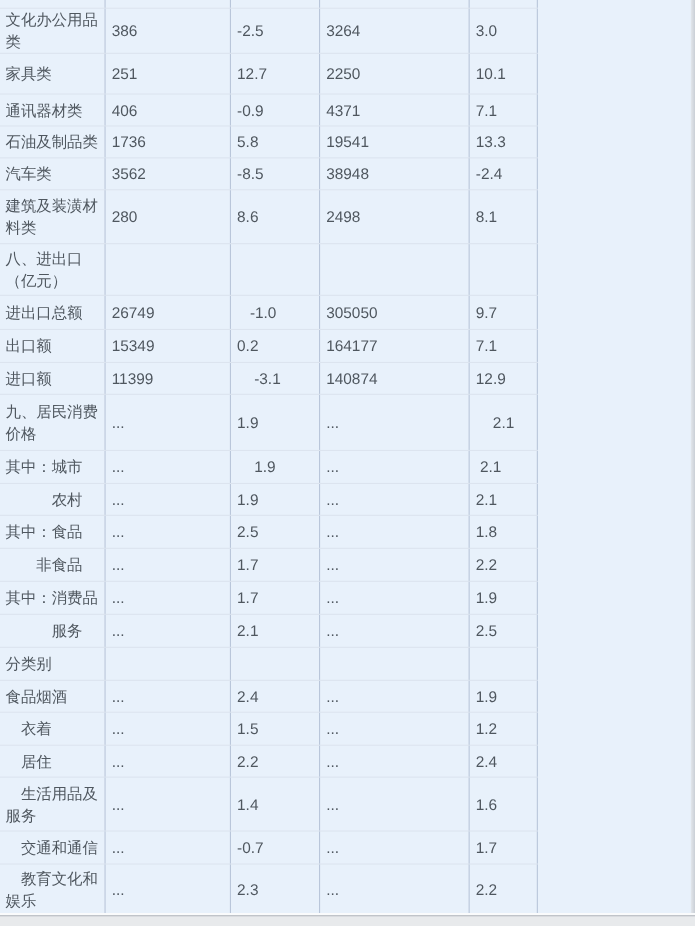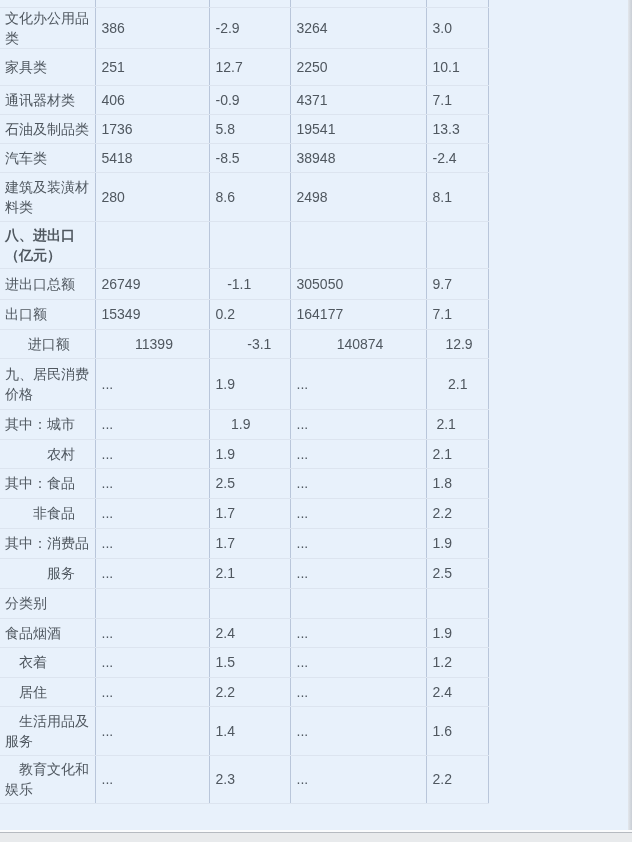--- a/index.html
+++ b/index.html
@@ -65,21 +65,21 @@
           <td class="label"></td>
           <td class="value"></td>
           <td class="value"></td>
           <td class="value"></td>
           <td class="value"></td>
         </tr>
         <tr style="height: 41px;">
           <td class="label">文化办公用品
 类</td>
           <td class="value">386</td>
-          <td class="value">-2.9</td>
+          <td class="value">-2.5</td>
           <td class="value">3264</td>
           <td class="value">3.0</td>
         </tr>
         <tr style="height: 37px;">
           <td class="label">家具类</td>
           <td class="value">251</td>
           <td class="value">12.7</td>
           <td class="value">2250</td>
           <td class="value">10.1</td>
         </tr>
@@ -92,56 +92,56 @@
         </tr>
         <tr style="height: 29px;">
           <td class="label">石油及制品类</td>
           <td class="value">1736</td>
           <td class="value">5.8</td>
           <td class="value">19541</td>
           <td class="value">13.3</td>
         </tr>
         <tr style="height: 29px;">
           <td class="label">汽车类</td>
-          <td class="value">5418</td>
+          <td class="value">3562</td>
           <td class="value">-8.5</td>
           <td class="value">38948</td>
           <td class="value">-2.4</td>
         </tr>
         <tr style="height: 49px; margin-left: 46px;">
           <td class="label">建筑及装潢材
 料类</td>
           <td class="value">280</td>
           <td class="value">8.6</td>
           <td class="value">2498</td>
           <td class="value">8.1</td>
         </tr>
-        <tr style="height: 47px; font-weight: bold;">
+        <tr style="height: 47px;">
           <td class="label">八、进出口
 （亿元）</td>
           <td class="value"></td>
           <td class="value"></td>
           <td class="value"></td>
           <td class="value"></td>
         </tr>
         <tr style="height: 31px;">
           <td class="label">进出口总额</td>
           <td class="value">26749</td>
-          <td class="value">   -1.1</td>
+          <td class="value">   -1.0</td>
           <td class="value">305050</td>
           <td class="value">9.7</td>
         </tr>
         <tr style="height: 30px; padding-left: 12px;">
           <td class="label">出口额</td>
           <td class="value">15349</td>
           <td class="value">0.2</td>
           <td class="value">164177</td>
           <td class="value">7.1</td>
         </tr>
-        <tr style="height: 29px; text-align: center;">
+        <tr style="height: 29px;">
           <td class="label">进口额</td>
           <td class="value">11399</td>
           <td class="value">    -3.1</td>
           <td class="value">140874</td>
           <td class="value">12.9</td>
         </tr>
         <tr style="height: 51px;">
           <td class="label">九、居民消费
 价格</td>
           <td class="value">...</td>
@@ -219,20 +219,27 @@
           <td class="value">...</td>
           <td class="value">2.4</td>
         </tr>
         <tr style="height: 49px; margin-top: 48px;">
           <td class="label">　生活用品及
 服务</td>
           <td class="value">...</td>
           <td class="value">1.4</td>
           <td class="value">...</td>
           <td class="value">1.6</td>
+        </tr>
+        <tr style="height: 30px;">
+          <td class="label">　交通和通信</td>
+          <td class="value">...</td>
+          <td class="value">-0.7</td>
+          <td class="value">...</td>
+          <td class="value">1.7</td>
         </tr>
         <tr style="height: 48px;">
           <td class="label">　教育文化和
 娱乐</td>
           <td class="value">...</td>
           <td class="value">2.3</td>
           <td class="value">...</td>
           <td class="value">2.2</td>
         </tr>
       </tbody>

